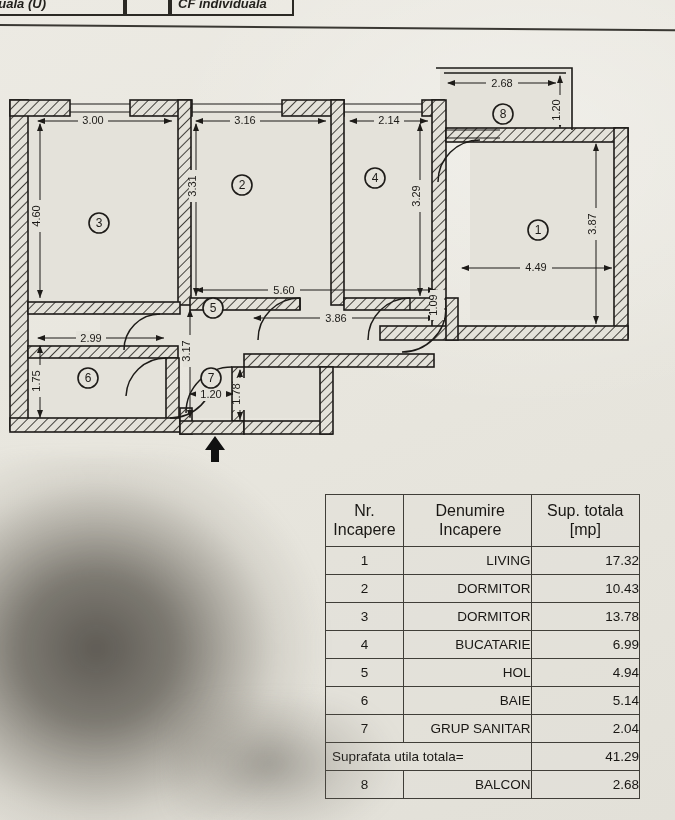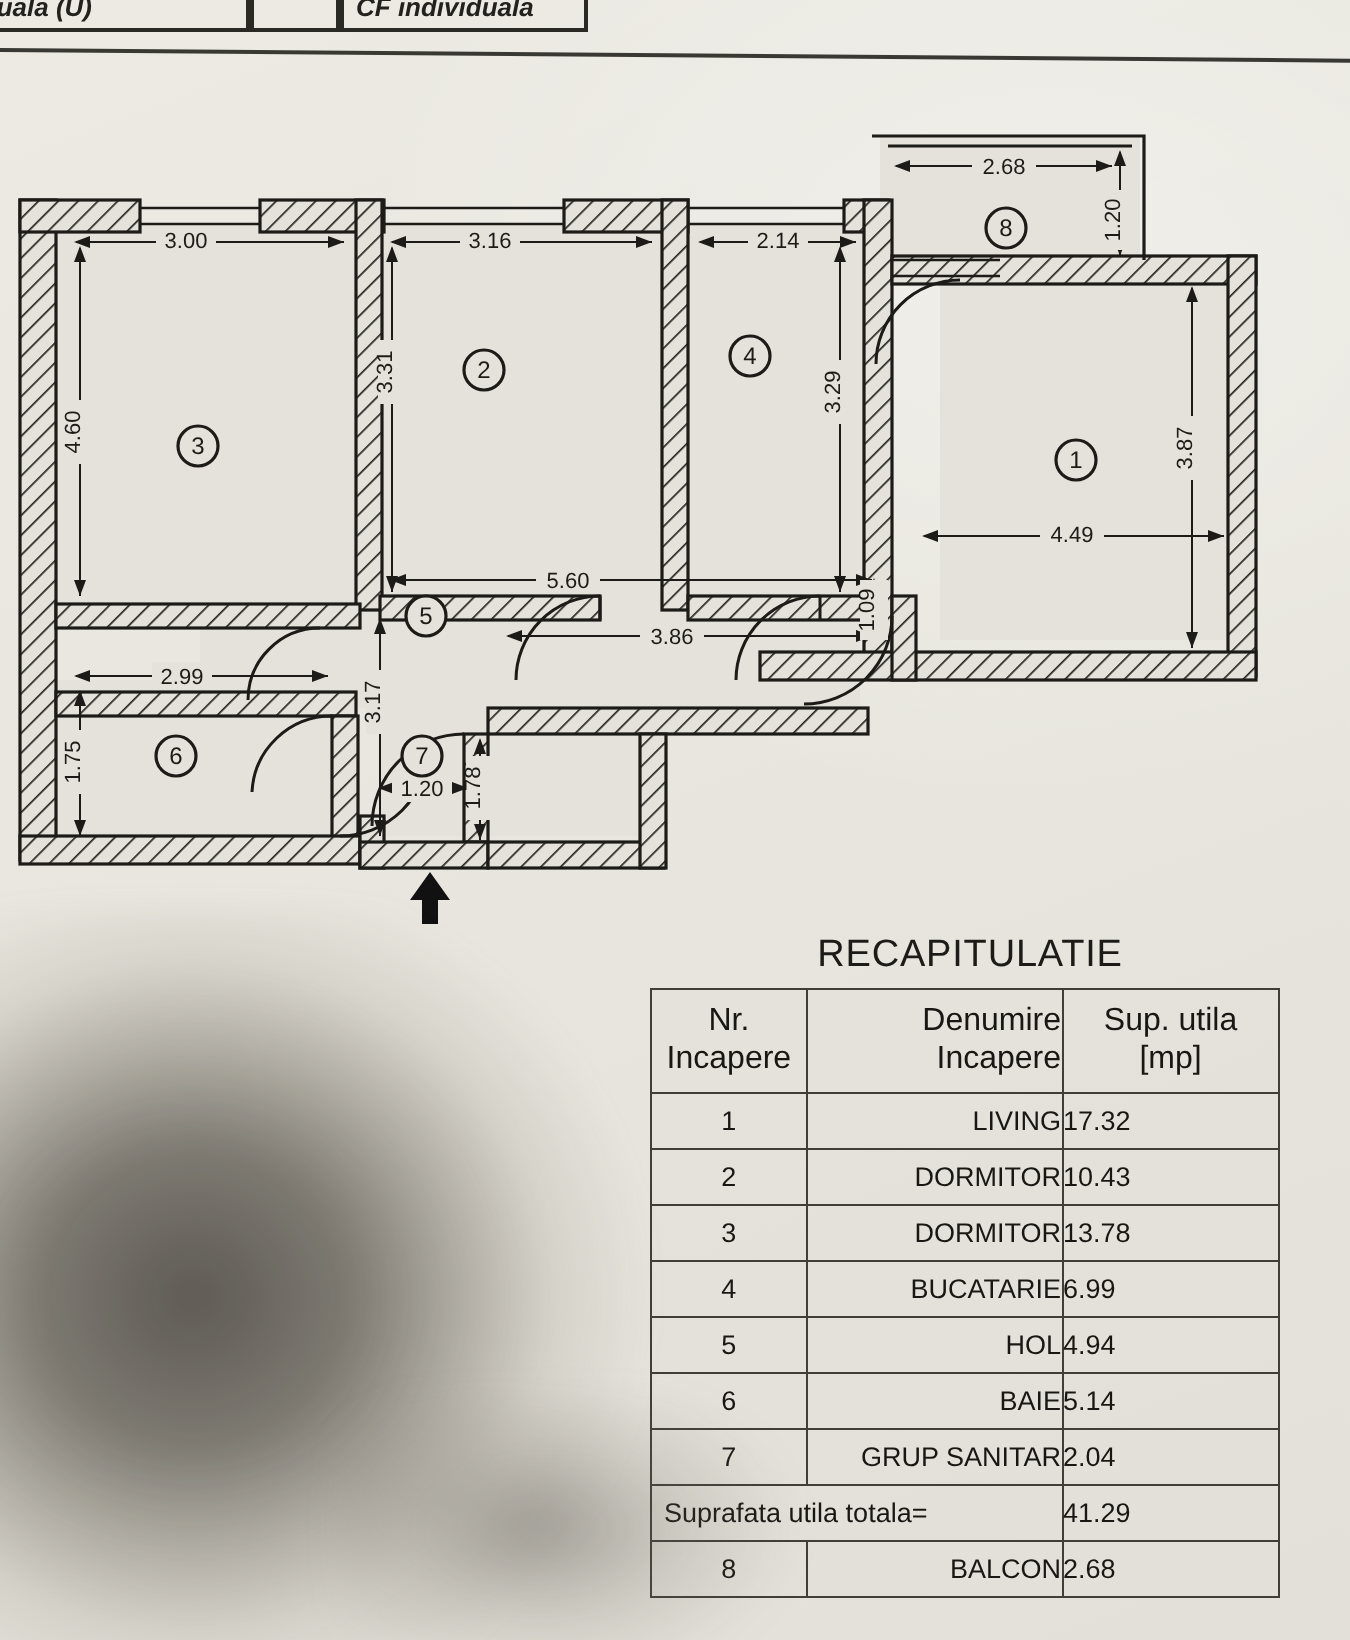--- a/index.html
+++ b/index.html
@@ -130,22 +130,22 @@
     box-sizing: border-box;
   }
   #recap-table .hdr td {
     height: 52px;
     font-size: 16px;
     vertical-align: middle;
     line-height: 1.18;
   }
   .c-nr   { width: 78px;  text-align: center; }
   .c-name { width: 128px; text-align: right; padding-left: 8px !important; }
-  .c-val  { width: 109px; text-align: left; font-size: 15px; }
-  .hdr .c-name { text-align: right; padding-left: 6px !important; }
+  .c-val  { width: 109px; text-align: right; font-size: 15px; }
+  .hdr .c-name { text-align: center; padding-left: 6px !important; }
   .hdr .c-nr, .hdr .c-val { text-align: center; }
   .total-label {
     text-align: left;
     padding-left: 6px !important;
     font-size: 15.5px;
   }
   .row-val { font-size: 15px; }
 </style>
 </head>
 <body>
@@ -409,35 +409,34 @@
             <text x="211" y="342">7</text>
           </g>
       </g>
 
       <g fill="#111" transform="translate(205,396)">
         <path d="M10,0 L20,14 L14,14 L14,26 L6,26 L6,14 L0,14 Z"></path>
       </g>
     </svg>
   </div>
 
-  <div id="recap-title">RECAPITULATIE</div>
 
   <table id="recap-table">
     <tbody>
       <tr class="hdr">
         <td class="c-nr">
           <div>Nr.</div>
           <div>Incapere</div>
         </td>
         <td class="c-name">
           <div>Denumire</div>
           <div>Incapere</div>
         </td>
         <td class="c-val">
-          <div>Sup. utila</div>
+          <div>Sup. totala</div>
           <div>[mp]</div>
         </td>
       </tr>
 
       <tr>
         <td class="c-nr">1</td>
         <td class="c-name">LIVING</td>
         <td class="c-val row-val">17.32</td>
       </tr>
       <tr>

